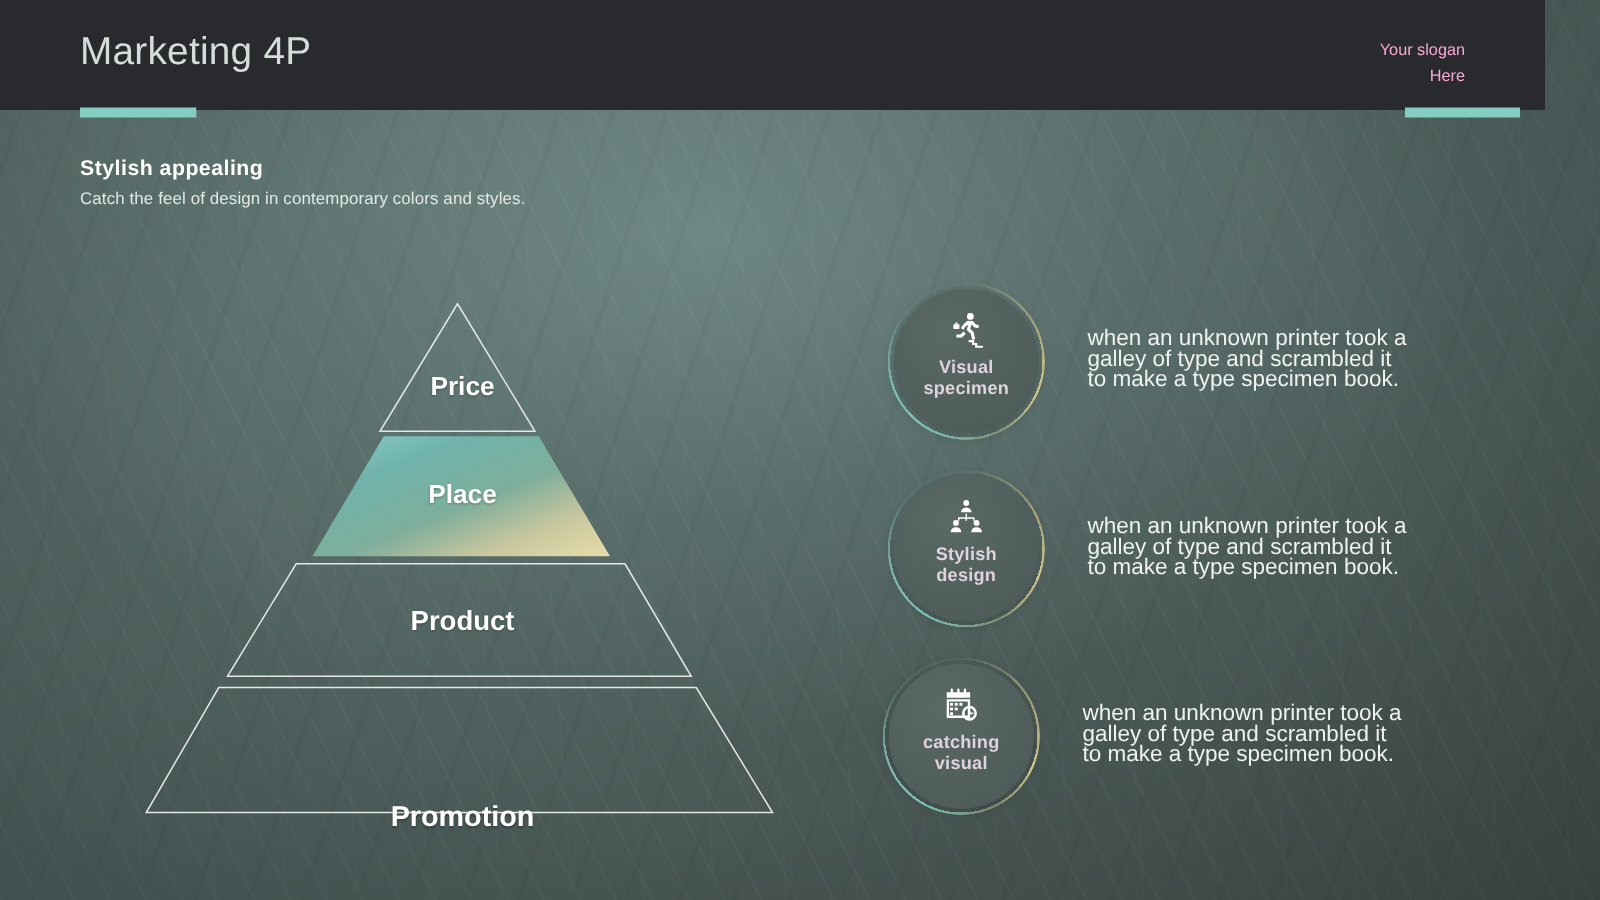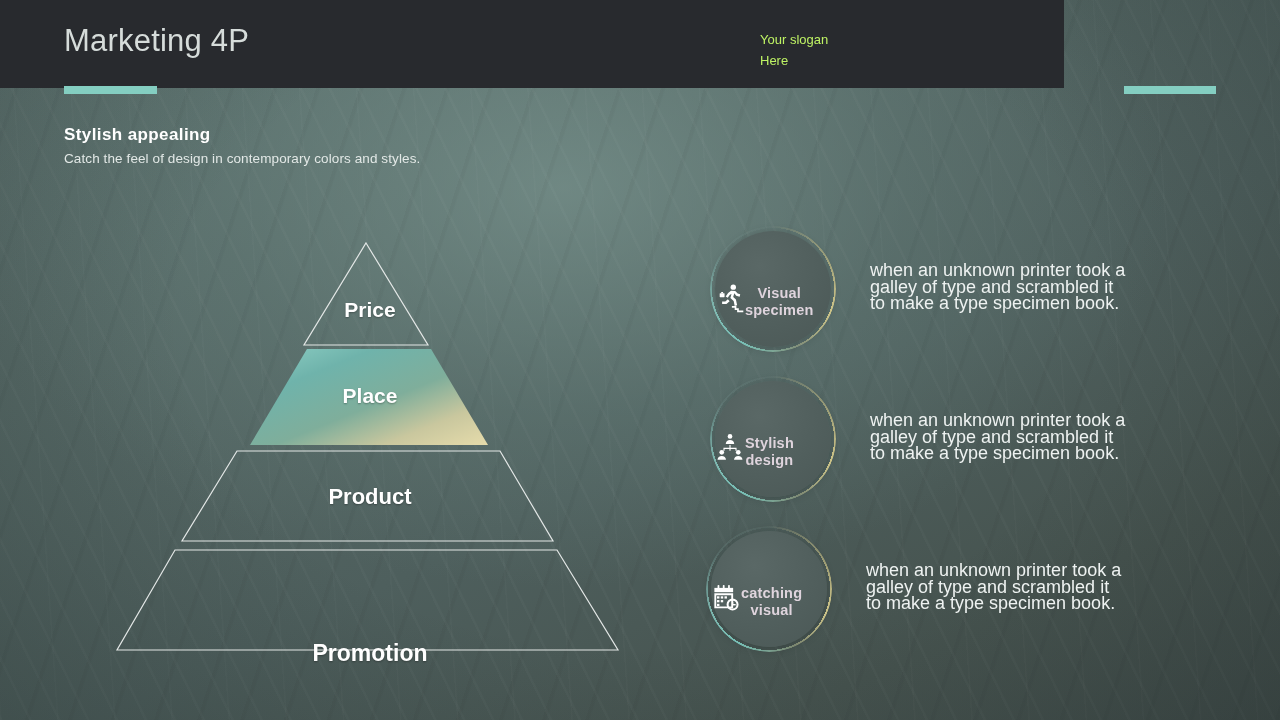--- a/index.html
+++ b/index.html
@@ -29,32 +29,32 @@
     pointer-events:none;
   }
   #slide::after {
     content:""; position:absolute; inset:0;
     background:radial-gradient(ellipse 1000px 700px at 50% 45%, rgba(0,0,0,0) 46%, rgba(22,30,29,0.34) 100%);
     pointer-events:none;
   }
 
   
   .header {
-    position:absolute; left:0; top:0; width:1064px; height:88px;
+    position:absolute; left:0; top:0; width:1236px; height:88px;
     background:#282a2e; z-index:6;text-decoration:underline;
   }
   .deck-title {
     position:absolute; left:64px; top:23px;
     font-size:31px; font-weight:400; letter-spacing:.2px;
     color:#d6dcda; white-space:nowrap;
   }
   .slogan {
     position:absolute; right:64px; top:29px;
-    width:240px; text-align:left;
-    font-size:13px; line-height:21px; color:#bef264;
+    width:240px; text-align:right;
+    font-size:13px; line-height:21px; color:#f9a8d4;
   }
   .accent-bar {
     position:absolute; height:8px; background:#84cec1; z-index:7;
   }
   .accent-left  { left:64px;  top:86px; width:93px; }
   .accent-right { left:1124px; top:86px; width:92px; }
 
   
   .section-head { position:absolute; left:64px; top:125px; z-index:5; }
   .section-title {
@@ -90,21 +90,21 @@
         rgba(120,150,146,0.25) 95deg,
         rgba(120,140,136,0.16) 150deg,
         rgba(196,188,132,0.70) 215deg,
         rgba(214,203,140,0.95) 262deg,
         rgba(170,178,140,0.55) 305deg,
         rgba(122,198,188,0.95) 360deg);
     -webkit-mask:radial-gradient(circle, transparent 0 61px, #000 61px 63px, transparent 63px);
             mask:radial-gradient(circle, transparent 0 61px, #000 61px 63px, transparent 63px);
   }
   .circle-inner { position:absolute; left:5px; top:5px; width:116px; height:116px;
-    display:flex; flex-direction:row; align-items:center; justify-content:flex-start;
+    display:flex; flex-direction:column; align-items:center; justify-content:flex-start;
     padding-top:18px; }
   .circle-icon { width:30px; height:30px; display:block; }
   .circle-label {
     margin-top:7px; text-align:center; font-size:14.5px; font-weight:bold;
     line-height:17px; color:#dfd4dd; letter-spacing:.2px;
   }
   .feature-text {
     position:absolute; left:160px; top:36px; width:260px;
     font-size:18px; line-height:16.5px; color:#eef2f1;
   }

